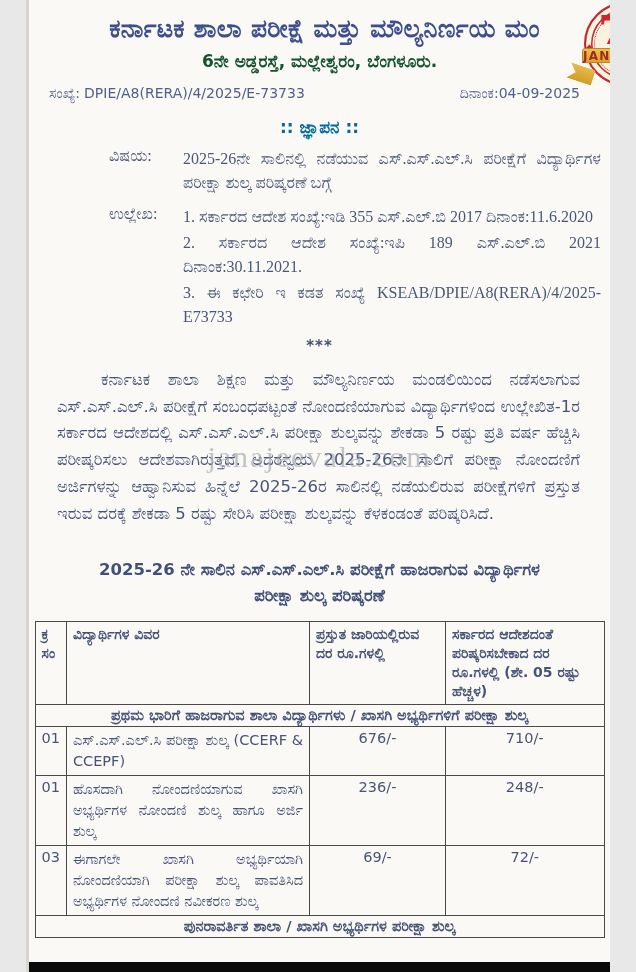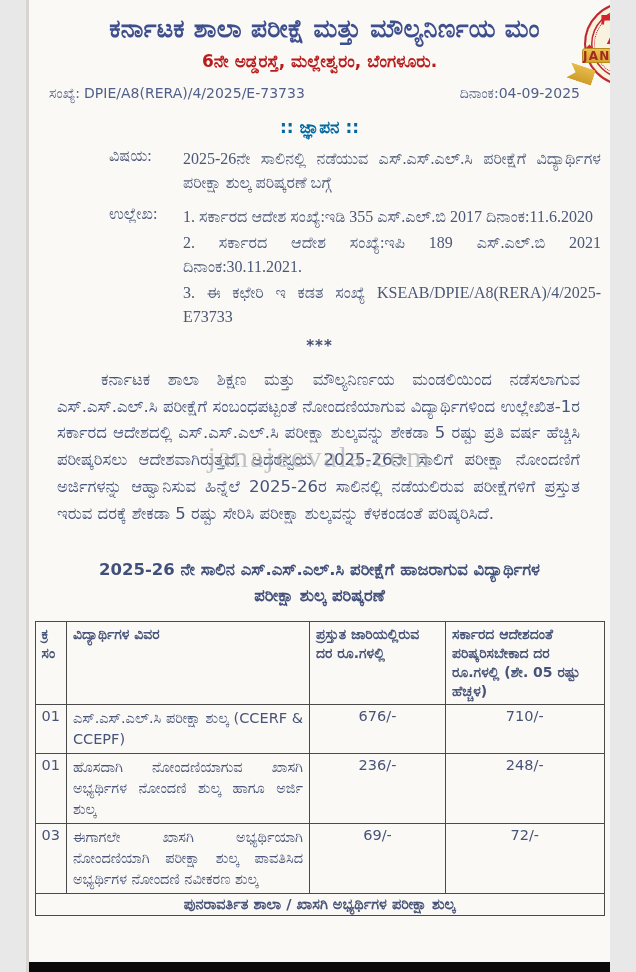--- a/index.html
+++ b/index.html
@@ -25,21 +25,21 @@
     color: #3e4f8e;
     letter-spacing: 0.3px;
     white-space: nowrap;
     padding-left: 10px;
   }
   .address {
     text-align: center;
     font-weight: bold;
     font-size: 17px;
     margin-top: 7px;
-    color: #b91c1c;
+    color: #14532d;
   }
   .ref-line {
     display: flex;
     justify-content: space-between;
     padding: 0 30px 0 20px;
     margin-top: 14px;
     font-size: 14px;
     color: #50608a;
   }
   .ref-left span { margin-right: 4px; }
@@ -268,20 +268,23 @@
 
   <table class="fees">
     <tbody>
         <tr>
       <th class="col-sl">ಕ್ರ ಸಂ</th>
       <th class="col-detail">ವಿದ್ಯಾರ್ಥಿಗಳ ವಿವರ</th>
       <th class="col-current">ಪ್ರಸ್ತುತ ಜಾರಿಯಲ್ಲಿರುವ ದರ ರೂ.ಗಳಲ್ಲಿ</th>
       <th class="col-revised">ಸರ್ಕಾರದ ಆದೇಶದಂತೆ ಪರಿಷ್ಕರಿಸಬೇಕಾದ ದರ ರೂ.ಗಳಲ್ಲಿ (ಶೇ. 05 ರಷ್ಟು ಹೆಚ್ಚಳ)</th>
     </tr>
 
+    <tr class="section-row">
+      <td colspan="4">ಪ್ರಥಮ ಭಾರಿಗೆ ಹಾಜರಾಗುವ ಶಾಲಾ ವಿದ್ಯಾರ್ಥಿಗಳು / ಖಾಸಗಿ ಅಭ್ಯರ್ಥಿಗಳಿಗೆ ಪರೀಕ್ಷಾ ಶುಲ್ಕ</td>
+    </tr>
     <tr>
       <td class="cell-sl">01</td>
       <td class="cell-detail">ಎಸ್.ಎಸ್.ಎಲ್.ಸಿ ಪರೀಕ್ಷಾ ಶುಲ್ಕ (CCERF &amp; CCEPF)</td>
       <td class="cell-fee">676/-</td>
       <td class="cell-fee">710/-</td>
     </tr>
 
     <tr>
       <td class="cell-sl">01</td>
       <td class="cell-detail">ಹೊಸದಾಗಿ ನೋಂದಣಿಯಾಗುವ ಖಾಸಗಿ ಅಭ್ಯರ್ಥಿಗಳ ನೋಂದಣಿ ಶುಲ್ಕ ಹಾಗೂ ಅರ್ಜಿ ಶುಲ್ಕ</td>

